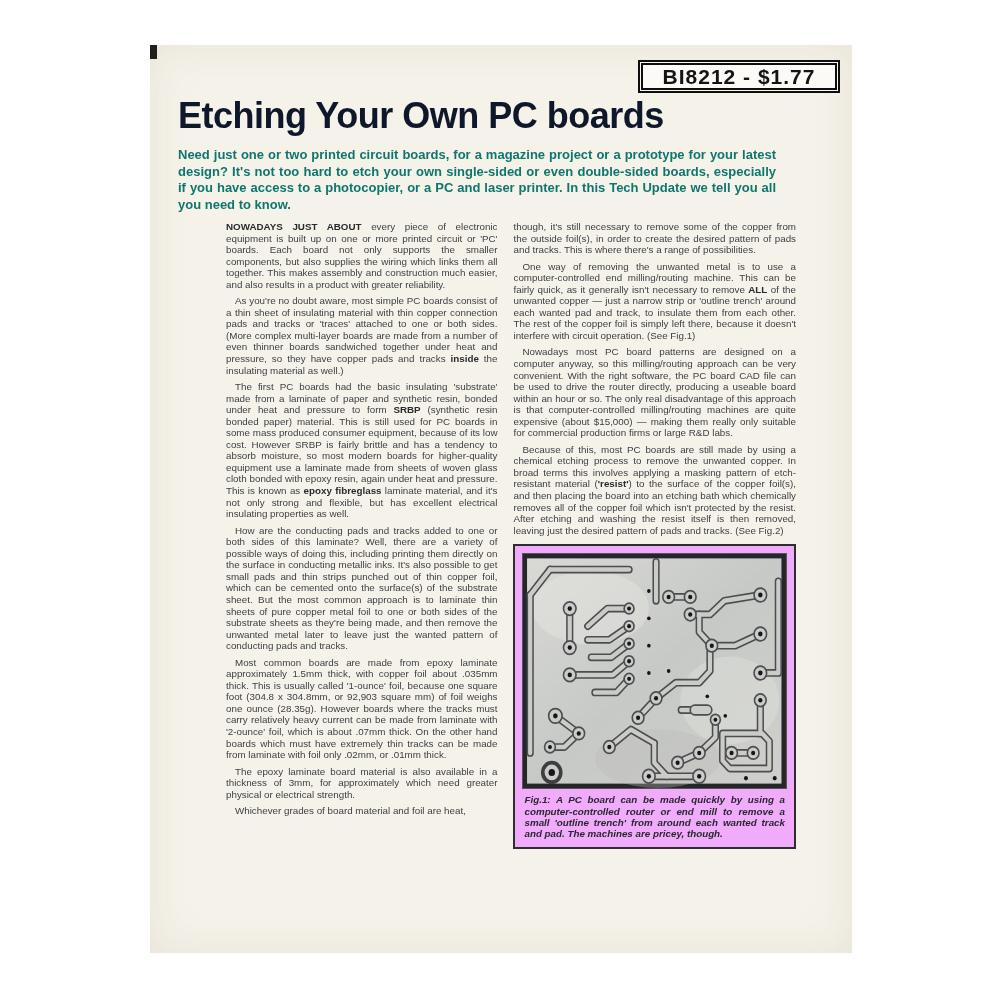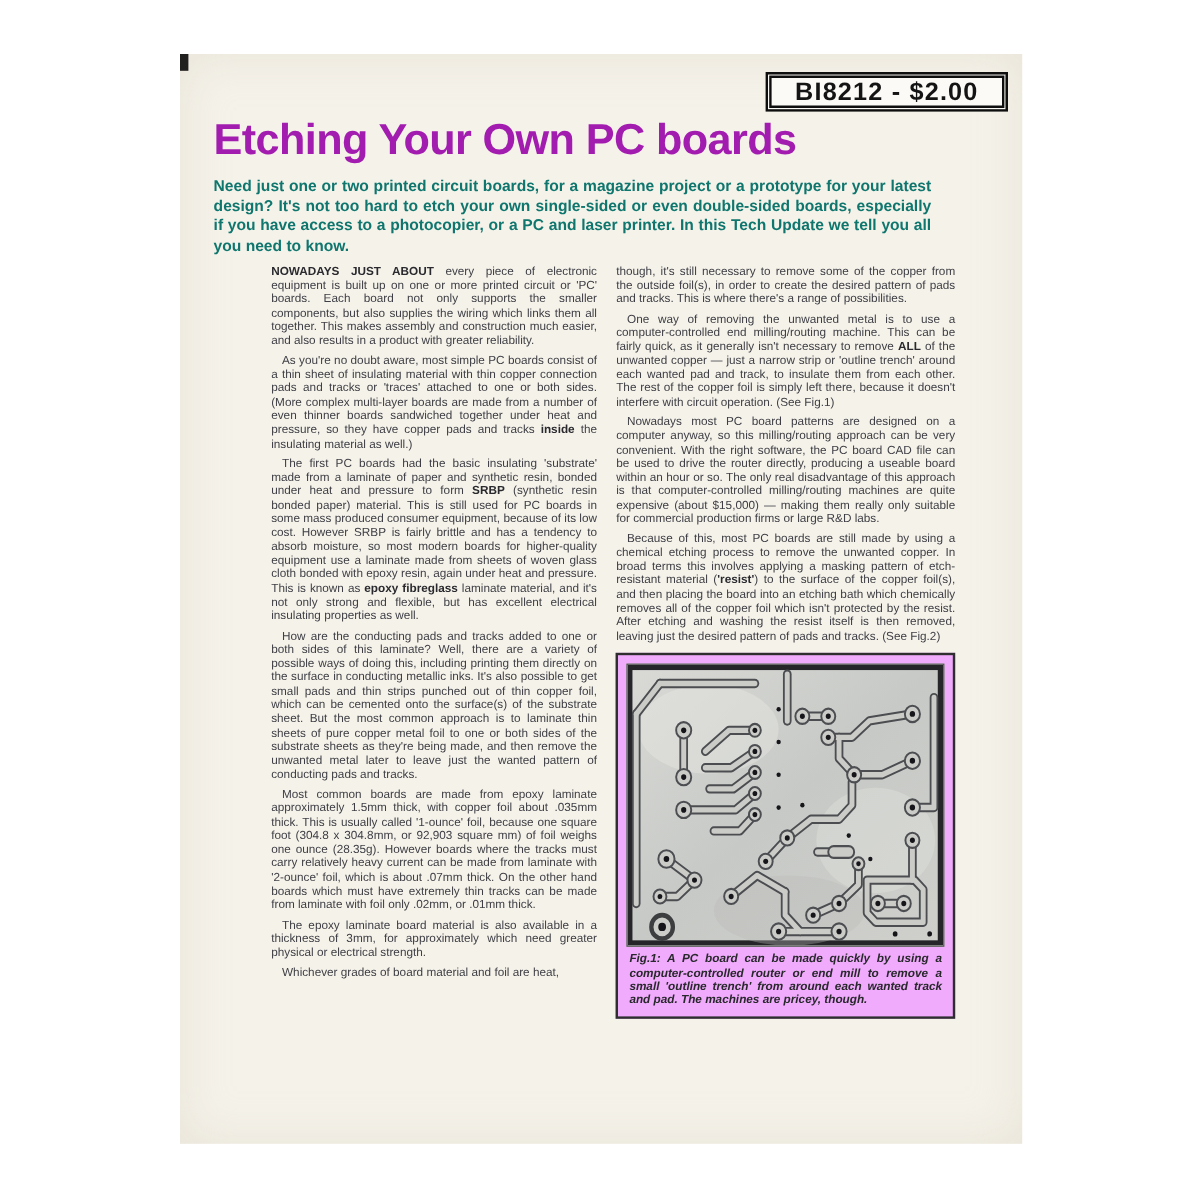--- a/index.html
+++ b/index.html
@@ -16,21 +16,21 @@
   .badge {
     position:absolute; left:488px; top:15px; width:202px; height:33px;
     background:#fbfaf6; border:2px solid #0e0e0e;
     box-shadow: inset 0 0 0 1px #fbfaf6, inset 0 0 0 3px #0e0e0e;
     display:flex; align-items:center; justify-content:center;
   }
   .badge span { font-size:21px; font-weight:bold; color:#141414; letter-spacing:1px; }
 
   .title {
     position:absolute; left:28px; top:50px; width:600px;
-    font-size:36px; font-weight:800; color:#a21caf; letter-spacing:-0.5px;
+    font-size:36px; font-weight:800; color:#0f172a; letter-spacing:-0.5px;
   }
   .intro {
     position:absolute; left:28px; top:102px; width:598px;
     font-size:13px; line-height:16.6px; font-weight:bold; color:#0f766e;
     text-align:justify;
   }
 
   .cols { position:absolute; left:28px; top:176px; width:618px; display:flex; gap:16px; }
   .col-left  { width:295px;margin-left:48px; }
   .col-right { width:307px; }
@@ -64,21 +64,21 @@
 </style>
 </head>
 <body>
 
 <div class="canvas">
   <div class="page">
 
     <div class="corner-mark"></div>
 
     <div class="badge">
-      <span>BI8212  -  $2.00</span>
+      <span>BI8212  -  $1.77</span>
     </div>
 
     <h1 class="title">Etching Your Own PC boards</h1>
 
     <p class="intro">Need just one or two printed circuit boards, for a magazine project or a prototype for your latest design? It's not too hard to etch your own single-sided or even double-sided boards, especially if you have access to a photocopier, or a PC and laser printer. In this Tech Update we tell you all you need to know.</p>
 
     <div class="cols">
 
       <div class="col col-left">
         <p class="body-p"><span class="b">NOWADAYS JUST ABOUT</span><span> every piece of electronic equipment is built up on one or more printed circuit or 'PC' boards. Each board not only supports the smaller components, but also supplies the wiring which links them all together. This makes assembly and construction much easier, and also results in a product with greater reliability.</span></p>

